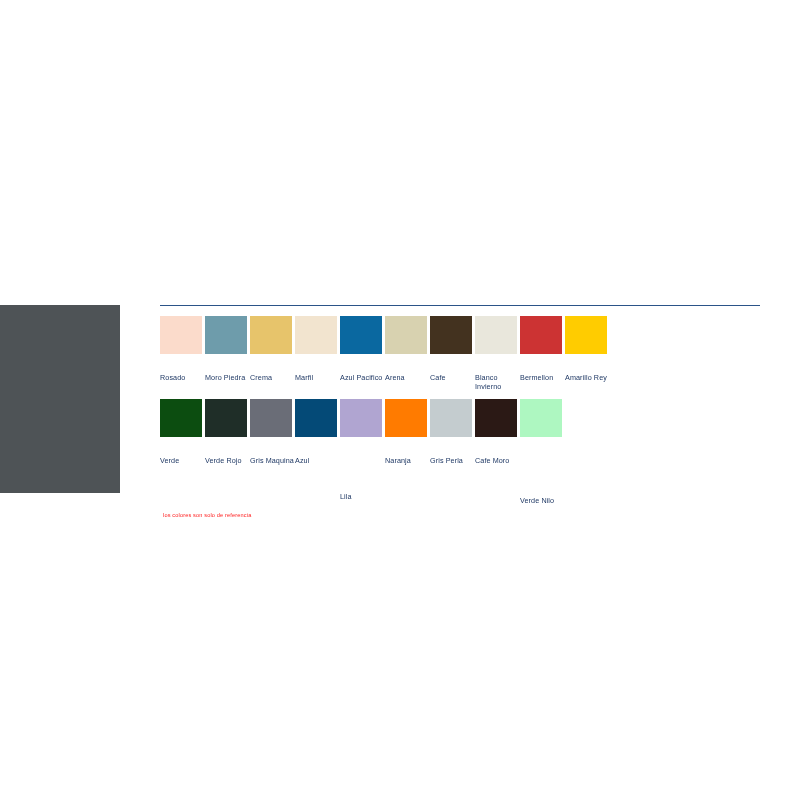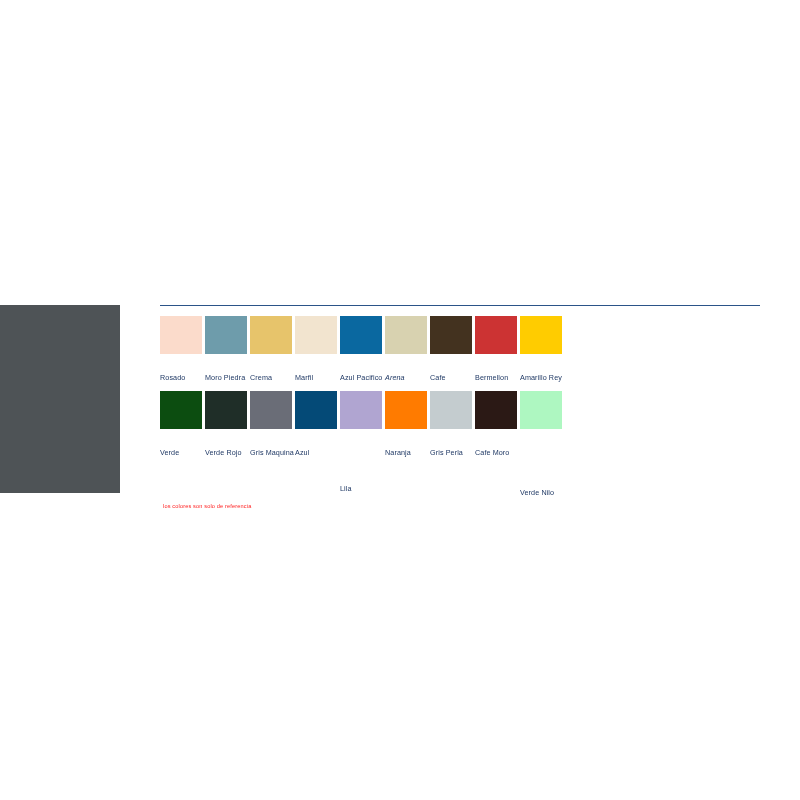--- a/index.html
+++ b/index.html
@@ -122,25 +122,29 @@
       <div class="swatch-cell">
         <div class="swatch-chip" title="Marfil" style="background: rgb(242, 228, 207);"></div>
         <div class="swatch-label" style="color: rgb(31, 56, 100);">Marfil</div>
       </div>
       <div class="swatch-cell">
         <div class="swatch-chip" title="Azul Pacifico" style="background: rgb(10, 104, 160);"></div>
         <div class="swatch-label" style="color: rgb(31, 56, 100);">Azul Pacifico</div>
       </div>
       <div class="swatch-cell">
         <div class="swatch-chip" title="Arena" style="background: rgb(216, 210, 176);"></div>
-        <div class="swatch-label" style="color: rgb(31, 56, 100); font-style: italic;">Arena</div>
+        <div class="swatch-label" style="color: rgb(31, 56, 100);">Arena</div>
       </div>
       <div class="swatch-cell">
         <div class="swatch-chip" title="Cafe" style="background: rgb(67, 50, 31);"></div>
         <div class="swatch-label" style="color: rgb(31, 56, 100);">Cafe</div>
+      </div>
+      <div class="swatch-cell">
+        <div class="swatch-chip" title="Blanco Invierno" style="background: rgb(233, 231, 220);"></div>
+        <div class="swatch-label" style="color: rgb(31, 56, 100);">Blanco Invierno</div>
       </div>
       <div class="swatch-cell">
         <div class="swatch-chip" title="Bermellon" style="background: rgb(204, 51, 51);"></div>
         <div class="swatch-label" style="color: rgb(31, 56, 100);">Bermellon</div>
       </div>
       <div class="swatch-cell">
         <div class="swatch-chip" title="Amarillo Rey" style="background: rgb(255, 204, 0);"></div>
         <div class="swatch-label" style="color: rgb(31, 56, 100);">Amarillo Rey</div>
       </div>
     </div>

